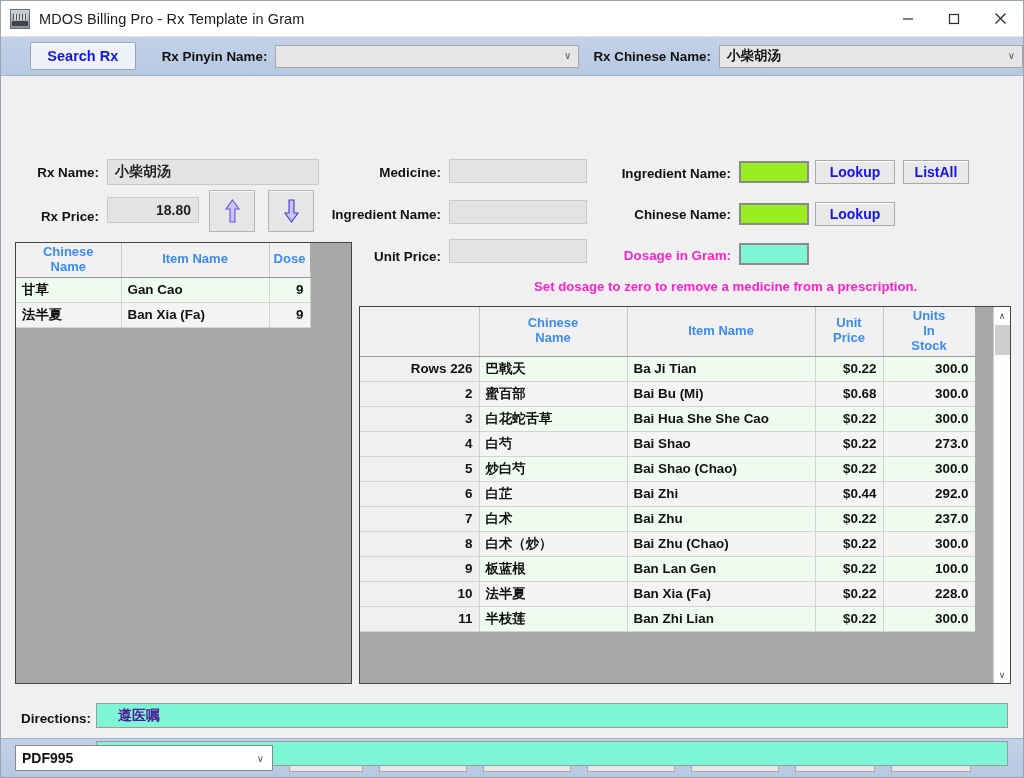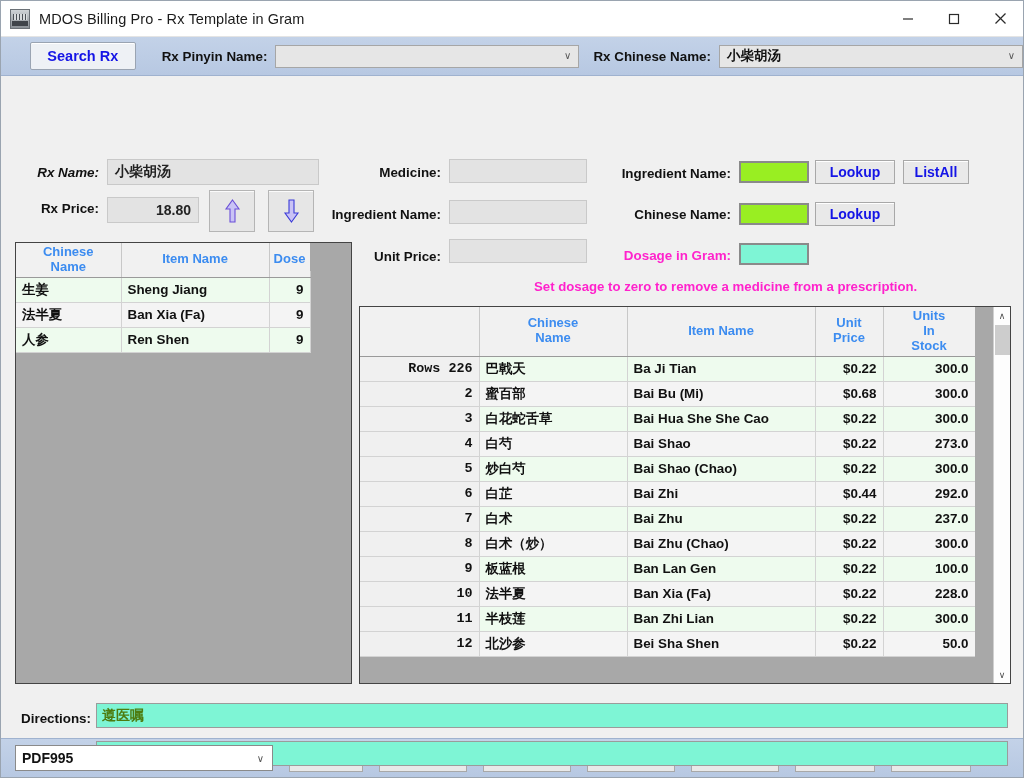--- a/index.html
+++ b/index.html
@@ -141,21 +141,21 @@
   }
   table.grid td{
     font-size:13.4px;color:#111;font-weight:bold;
     border-right:1px solid #d3d3d3;border-bottom:1px solid #d3d3d3;
     padding:0 6px;height:25px;box-sizing:border-box;
     white-space:nowrap;overflow:hidden;
   }
   table.grid tr:nth-child(odd) td{background:#eefbee;}
   table.grid tr:nth-child(even) td{background:#f4f4f4;}
   td.num{text-align:right;}
-  td.idx{text-align:right;color:#3c8cf0;background:#f0f0f0 !important;font-family:Liberation Mono, monospace;}
+  td.idx{text-align:right;color:#3c8cf0;background:#f0f0f0 !important;}
   table.grid tr:nth-child(odd) td.idx{background:#f0f0f0 !important;}
 
   
   .vscroll{
     position:absolute;width:17px;background:#fdfdfd;
     border-left:1px solid #d0d0d0;box-sizing:border-box;
     display:flex;flex-direction:column;align-items:center;
   }
   .vs-arrow{
     width:17px;height:17px;display:flex;align-items:center;justify-content:center;
@@ -163,22 +163,22 @@
   }
   .vs-thumb{
     width:15px;height:30px;background:#cdcdcd;margin-top:1px;
   }
   .vs-track{flex:1 1 auto;}
   .greycol{position:absolute;background:#a8a8a8;}
 
   
   .tealinput{
     position:absolute;background:#7ef5d5;border:1px solid #9b9b9b;
-    box-sizing:border-box;font-size:14px;color:#4d7c0f;font-weight:bold;
-    display:flex;align-items:center;padding:0 5px;
+    box-sizing:border-box;font-size:14px;color:#4c1d95;font-weight:bold;
+    display:flex;align-items:center;padding:0 21px;
   }
 
   
   .footer{
     height:38px;flex:0 0 38px;
     background:linear-gradient(#c3d2e8,#b7c8e2);
     border-top:1px solid #9fb2cf;
     display:flex;align-items:center;
   }
   .pcombo{
@@ -234,24 +234,24 @@
     </div>
     <div class="lbl lbl-cn">Rx Chinese Name:</div>
     <div class="combo cb-cn">
       <div class="cval">小柴胡汤</div>
       <div class="carrow">∨</div>
     </div>
   </div>
 
   <div class="body">
 
-    <div class="flabel rt" style="left:20px;top:89px;width:78px;font-style:italic;">Rx Name:</div>
+    <div class="flabel rt" style="left:20px;top:89px;width:78px;">Rx Name:</div>
     <div class="ro-field abs" style="left:106px;top:83px;width:212px;height:26px;">小柴胡汤</div>
 
-    <div class="flabel rt" style="left:20px;top:125px;width:78px;">Rx Price:</div>
+    <div class="flabel rt" style="left:20px;top:133px;width:78px;">Rx Price:</div>
     <div class="ro-field abs right" style="left:106px;top:121px;width:92px;height:26px;">18.80</div>
 
     <div class="arrowbtn" style="left:208px;top:114px;">
       <svg width="17" height="26" viewBox="0 0 17 26">
         <path d="M8.5 2 L15 11 L11 11 L11 24 L6 24 L6 11 L2 11 Z" fill="#c9c3f5" stroke="#6a4fd8" stroke-width="1.1"></path>
       </svg>
     </div>
     <div class="arrowbtn" style="left:267px;top:114px;">
       <svg width="17" height="26" viewBox="0 0 17 26">
         <path d="M8.5 24 L15 15 L11 15 L11 2 L6 2 L6 15 L2 15 Z" fill="#c9c3f5" stroke="#3a3ad8" stroke-width="1.1"></path>
@@ -290,32 +290,27 @@
           </colgroup>
         <thead>
           <tr>
             <th><span style="display:inline-block;max-width:64px;">Chinese Name</span></th>
             <th>Item Name</th>
             <th>Dose</th>
           </tr>
         </thead>
         <tbody>
           <tr>
-              <td>生姜</td>
-              <td>Sheng Jiang</td>
+              <td>甘草</td>
+              <td>Gan Cao</td>
               <td class="num">9</td>
             </tr>
           <tr>
               <td>法半夏</td>
               <td>Ban Xia (Fa)</td>
-              <td class="num">9</td>
-            </tr>
-          <tr>
-              <td>人参</td>
-              <td>Ren Shen</td>
               <td class="num">9</td>
             </tr>
         </tbody>
       </table>
       <div style="position:absolute;left:294px;top:0;width:43px;height:28px;background:#a8a8a8;"></div>
     </div>
 
     <div class="gridbox" style="left:358px;top:230px;width:652px;height:378px;">
       <table class="grid" style="width:615px;">
         <colgroup>
@@ -405,27 +400,20 @@
               <td class="num">$0.22</td>
               <td class="num">228.0</td>
             </tr>
           <tr>
               <td class="idx">11</td>
               <td>半枝莲</td>
               <td>Ban Zhi Lian</td>
               <td class="num">$0.22</td>
               <td class="num">300.0</td>
             </tr>
-          <tr>
-              <td class="idx">12</td>
-              <td>北沙参</td>
-              <td>Bei Sha Shen</td>
-              <td class="num">$0.22</td>
-              <td class="num">50.0</td>
-            </tr>
         </tbody>
       </table>
       <div class="greycol" style="left:615px;top:0;width:18px;height:378px;"></div>
       <div class="vscroll" style="left:633px;top:0;height:376px;">
         <div class="vs-arrow">∧</div>
         <div class="vs-thumb"></div>
         <div class="vs-track"></div>
         <div class="vs-arrow">∨</div>
       </div>
     </div>

